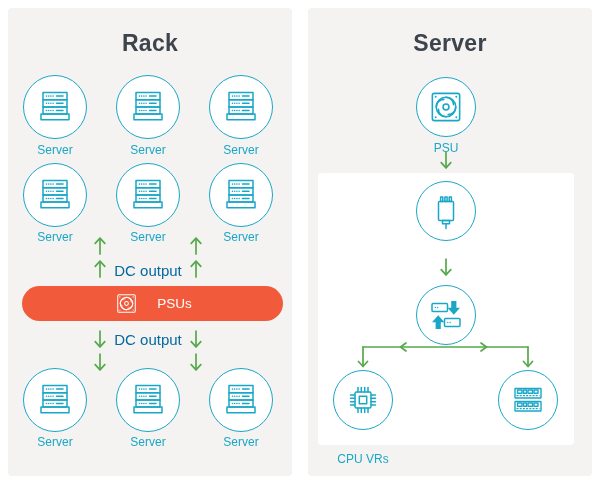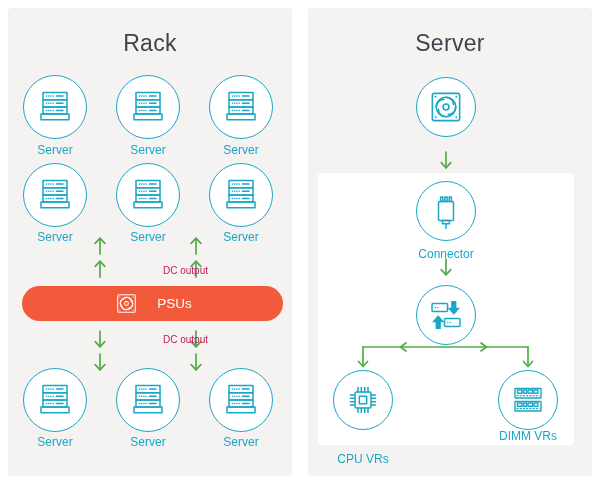--- a/index.html
+++ b/index.html
@@ -20,21 +20,21 @@
   }
   #rack-panel  { left: 8px; }
   #server-panel{ left: 308px; }
   .ptitle {
     position: absolute;
     top: 22px; left: 0;
     width: 100%;
     text-align: center;
     font-size: 23px;
     line-height: 26px;
-    font-weight: normal;
+    font-weight: bold;
     color: #3D444C;
     letter-spacing: .3px;
   }
   .circle {
     position: absolute;
     background: #ffffff;
     border: 1.6px solid #1AA7C7;
     border-radius: 50%;
     display: flex;
     align-items: center;
@@ -48,24 +48,24 @@
     text-align: center;
     font-size: 12px;
     line-height: 14px;
     color: #1AA7C7;
   }
   .w80 { width: 80px; }
   .w90 { width: 90px; }
   .dc {
     position: absolute;
     width: 120px;
-    text-align: right;
-    font-size: 10px;
+    text-align: center;
+    font-size: 15px;
     line-height: 14px;
-    color: #be185d;
+    color: #0369a1;
   }
   .arrcol {
     position: absolute;
     width: 16px;
     display: flex;
     flex-direction: column;
     gap: 3px;
     align-items: center;
     color: #54A94B;
   }
@@ -323,31 +323,31 @@
 <div class="panel" id="server-panel">
   <div class="ptitle">Server</div>
 
   <div id="inner-box"></div>
 
   <div class="circle c60" style="left:108px;top:69px">
     <svg class="ic" width="42" height="42">
         <use href="#i-psufan"></use>
       </svg>
   </div>
+  <div class="nlabel w90" style="left:93px;top:133px">PSU</div>
 
   <svg class="ic arr1" style="left:130px;top:143px" width="16" height="20">
       <use href="#i-arrow-down"></use>
     </svg>
 
   <div class="circle c60" style="left:108px;top:173px">
     <svg class="ic" width="40" height="40">
         <use href="#i-connector"></use>
       </svg>
   </div>
-  <div class="nlabel w90" style="left:93px;top:239px">Connector</div>
 
   <svg class="ic arr1" style="left:130px;top:250px" width="16" height="20">
       <use href="#i-arrow-down"></use>
     </svg>
 
   <div class="circle c60" style="left:108px;top:277px">
     <svg class="ic" width="40" height="40">
         <use href="#i-hotswap"></use>
       </svg>
   </div>
@@ -369,14 +369,13 @@
         <use href="#i-cpu"></use>
       </svg>
   </div>
   <div class="nlabel w90" style="left:10px;top:444px">CPU VRs</div>
 
   <div class="circle c60" style="left:190px;top:362px">
     <svg class="ic" width="40" height="40">
         <use href="#i-dimm"></use>
       </svg>
   </div>
-  <div class="nlabel w90" style="left:175px;top:421px">DIMM VRs</div>
 </div>
 
 </body></html>

